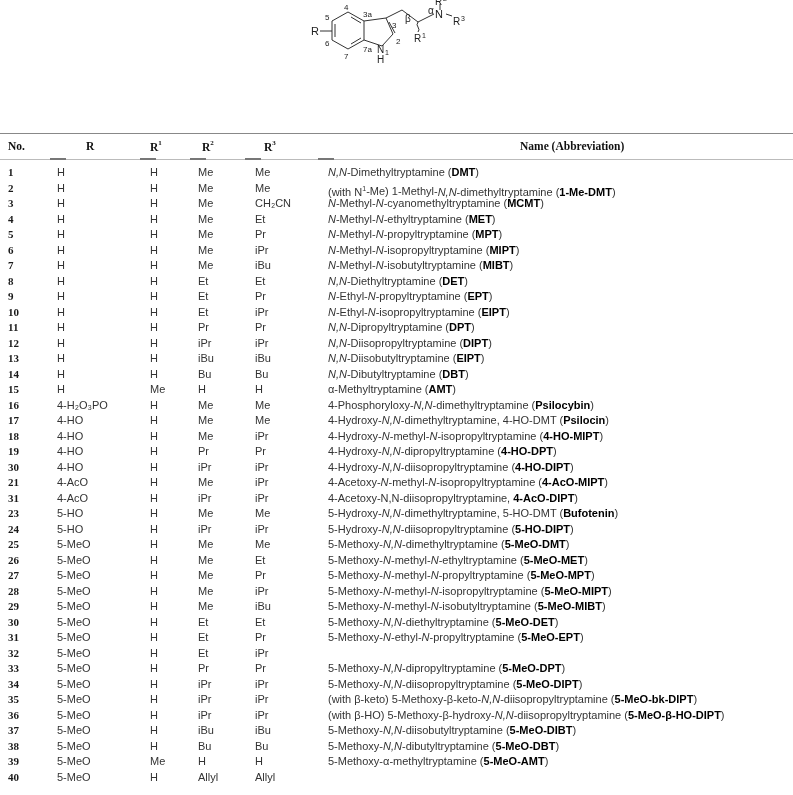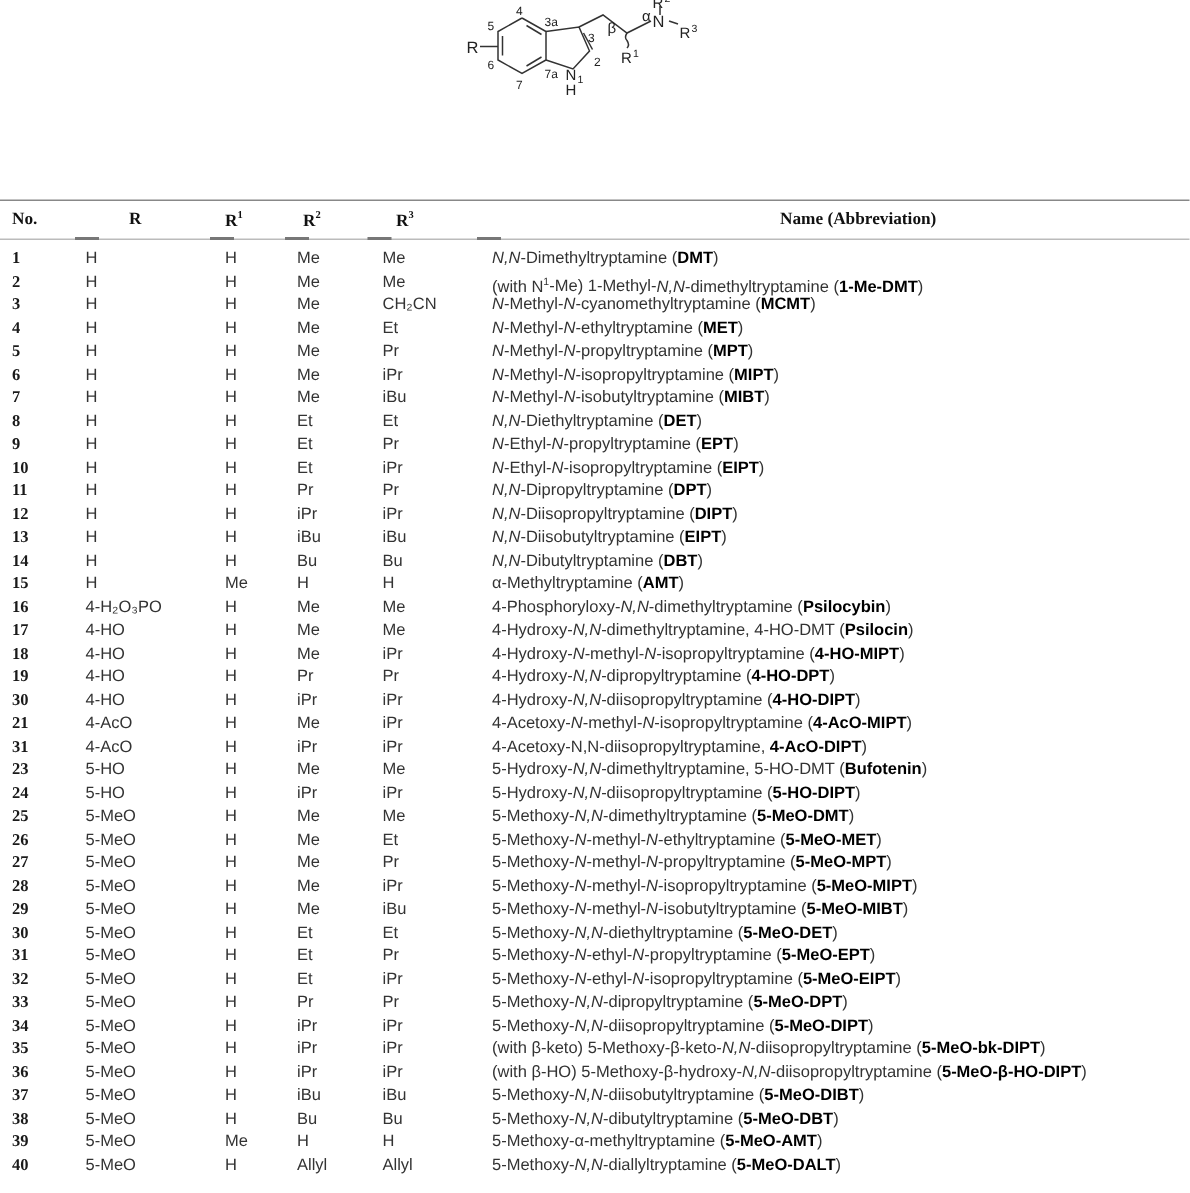--- a/index.html
+++ b/index.html
@@ -339,21 +339,20 @@
         <span class="c-r2">Et</span>
         <span class="c-r3">Pr</span>
         <span class="c-name"><span style="position: static;">5-Methoxy-</span><i>N</i><span style="position: static;">-ethyl-</span><i>N</i><span style="position: static;">-propyltryptamine (</span><b>5-MeO-EPT</b><span style="position: static;">)</span></span>
       </div>
       <div class="row">
         <span class="c-no">32</span>
         <span class="c-r">5-MeO</span>
         <span class="c-r1">H</span>
         <span class="c-r2">Et</span>
         <span class="c-r3">iPr</span>
-        <span class="c-name"><span style="position: static;">5-Methoxy-</span><i>N</i><span style="position: static;">-ethyl-</span><i>N</i><span style="position: static;">-isopropyltryptamine (</span><b>5-MeO-EIPT</b><span style="position: static;">)</span></span>
       </div>
       <div class="row">
         <span class="c-no">33</span>
         <span class="c-r">5-MeO</span>
         <span class="c-r1">H</span>
         <span class="c-r2">Pr</span>
         <span class="c-r3">Pr</span>
         <span class="c-name"><span style="position: static;">5-Methoxy-</span><i>N,N</i><span style="position: static;">-dipropyltryptamine (</span><b>5-MeO-DPT</b><span style="position: static;">)</span></span>
       </div>
       <div class="row">
@@ -403,16 +402,15 @@
         <span class="c-r2">H</span>
         <span class="c-r3">H</span>
         <span class="c-name"><span style="position: static;">5-Methoxy-α-methyltryptamine (</span><b>5-MeO-AMT</b><span style="position: static;">)</span></span>
       </div>
       <div class="row">
         <span class="c-no">40</span>
         <span class="c-r">5-MeO</span>
         <span class="c-r1">H</span>
         <span class="c-r2">Allyl</span>
         <span class="c-r3">Allyl</span>
-        <span class="c-name"><span style="position: static;">5-Methoxy-</span><i>N,N</i><span style="position: static;">-diallyltryptamine (</span><b>5-MeO-DALT</b><span style="position: static;">)</span></span>
       </div>
     </div>
 </div>
 
 </body></html>

